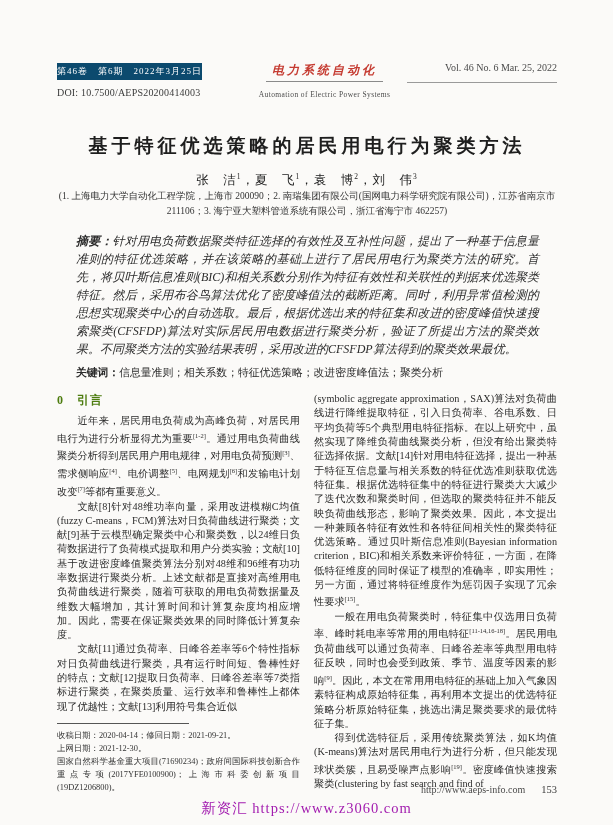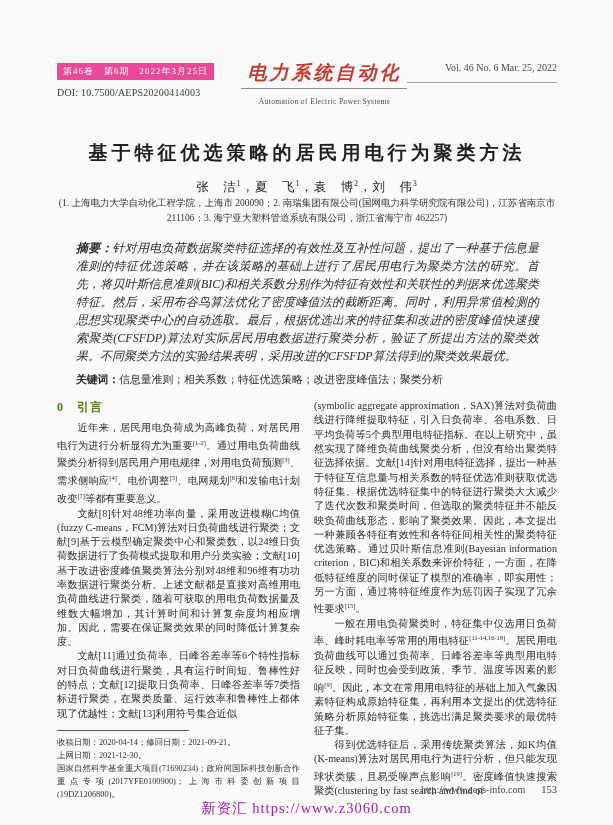--- a/index.html
+++ b/index.html
@@ -6,27 +6,27 @@
   .page{
     position:relative;width:613px;height:825px;box-sizing:border-box;
     background:#fbfaf8;color:#2b2b2b;overflow:hidden;
     padding:60px 56px 0 57px;
     font-family:"Liberation Serif","DejaVu Serif",serif;
   }
   
   .hdr{display:flex;justify-content:space-between;align-items:flex-start;}
   .hdr-left{width:185px;}
   .issue-badge{
-    display:inline-block;background:#ec4899;color:#fff;
-    font-size:9px;letter-spacing:1px;padding:2px 6px;white-space:nowrap;
+    display:inline-block;background:#0c4a6e;color:#fff;
+    font-size:9px;letter-spacing:1px;padding:2px 0;white-space:nowrap;
   }
   .doi{font-size:10px;color:#3a3a3a;margin-top:7px;letter-spacing:.2px;}
   .hdr-center{text-align:center;flex:1;}
   .logo{
-    color:#c53b31;font-size:19px;font-weight:bold;font-style:italic;
+    color:#c53b31;font-size:12px;font-weight:bold;font-style:italic;
     letter-spacing:3px;display:inline-block;border-bottom:1.5px solid #8a8a8a;
     padding:0 6px 2px 6px;white-space:nowrap;
   }
   .logo-sub{font-size:7.5px;color:#4a4a4a;margin-top:8px;letter-spacing:.4px;}
   .hdr-right{width:150px;text-align:right;}
   .vol{font-size:10px;color:#4a4a4a;border-bottom:1px solid #9a9a9a;padding:2px 0 9px 0;white-space:nowrap;}
   
   .title{margin-top:34px;text-align:center;font-size:19px;font-weight:bold;letter-spacing:4px;color:#1e1e1e;}
   .authors{margin-top:13px;text-align:center;font-size:12.5px;letter-spacing:1px;color:#222;}
   .authors sup{font-size:7.5px;}

